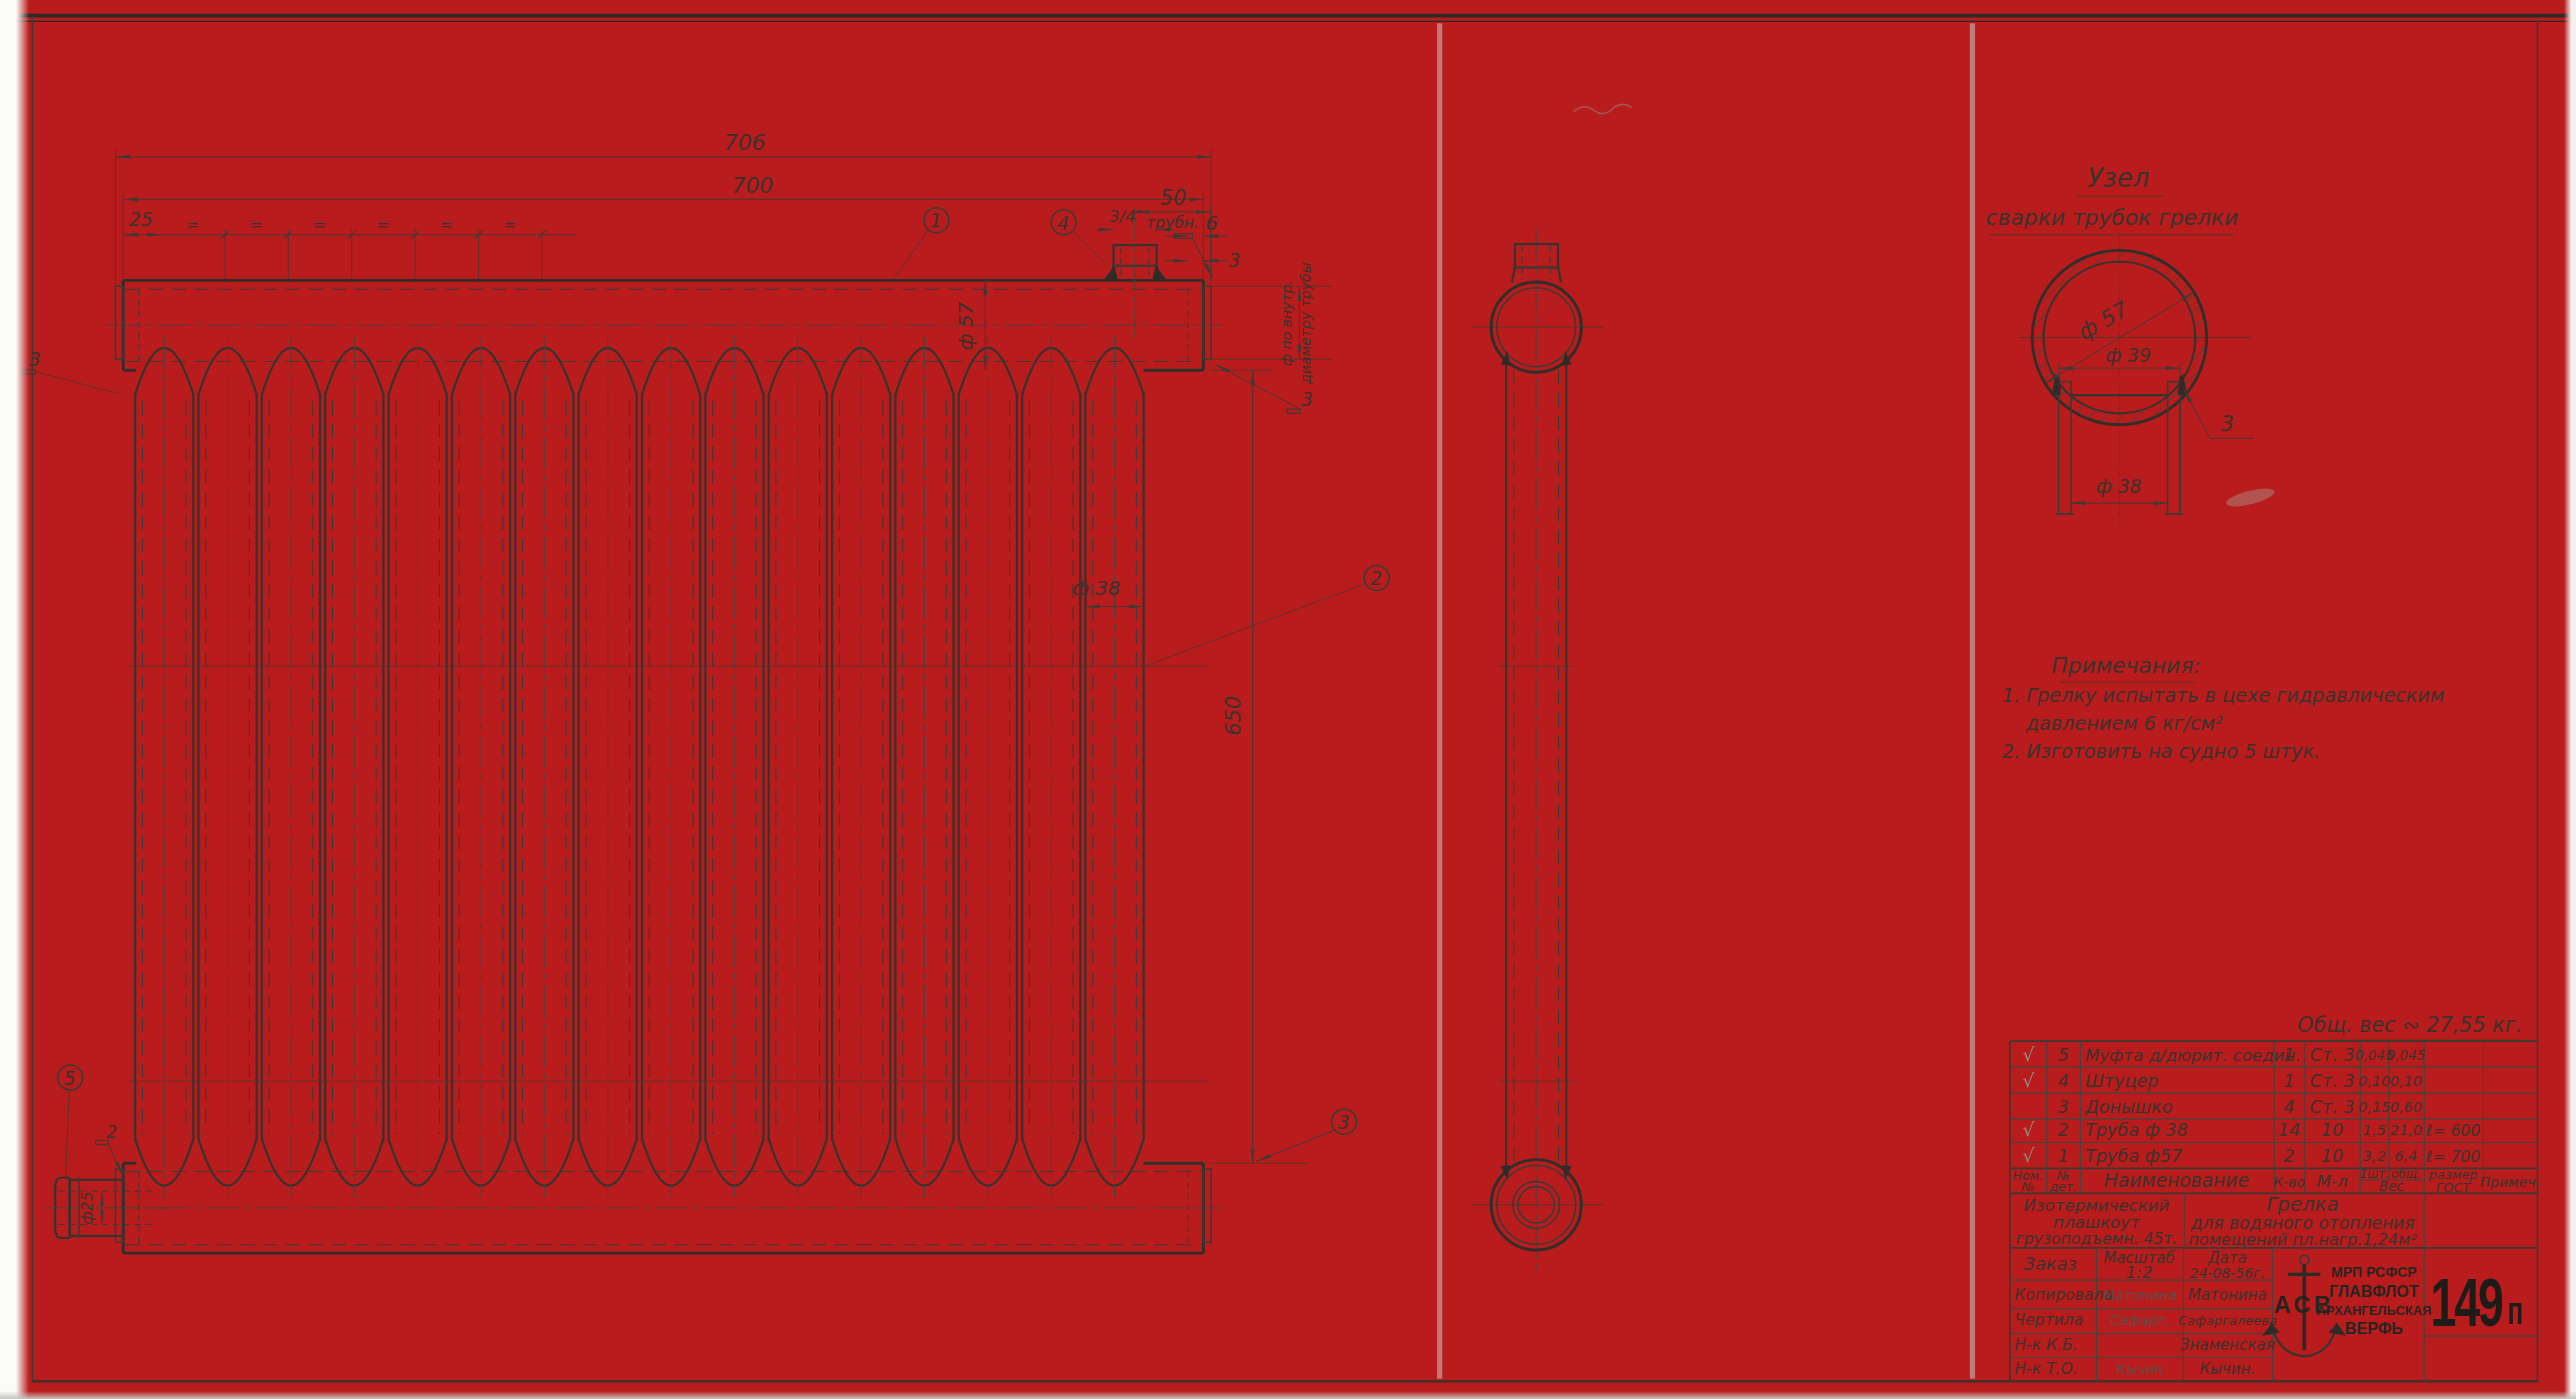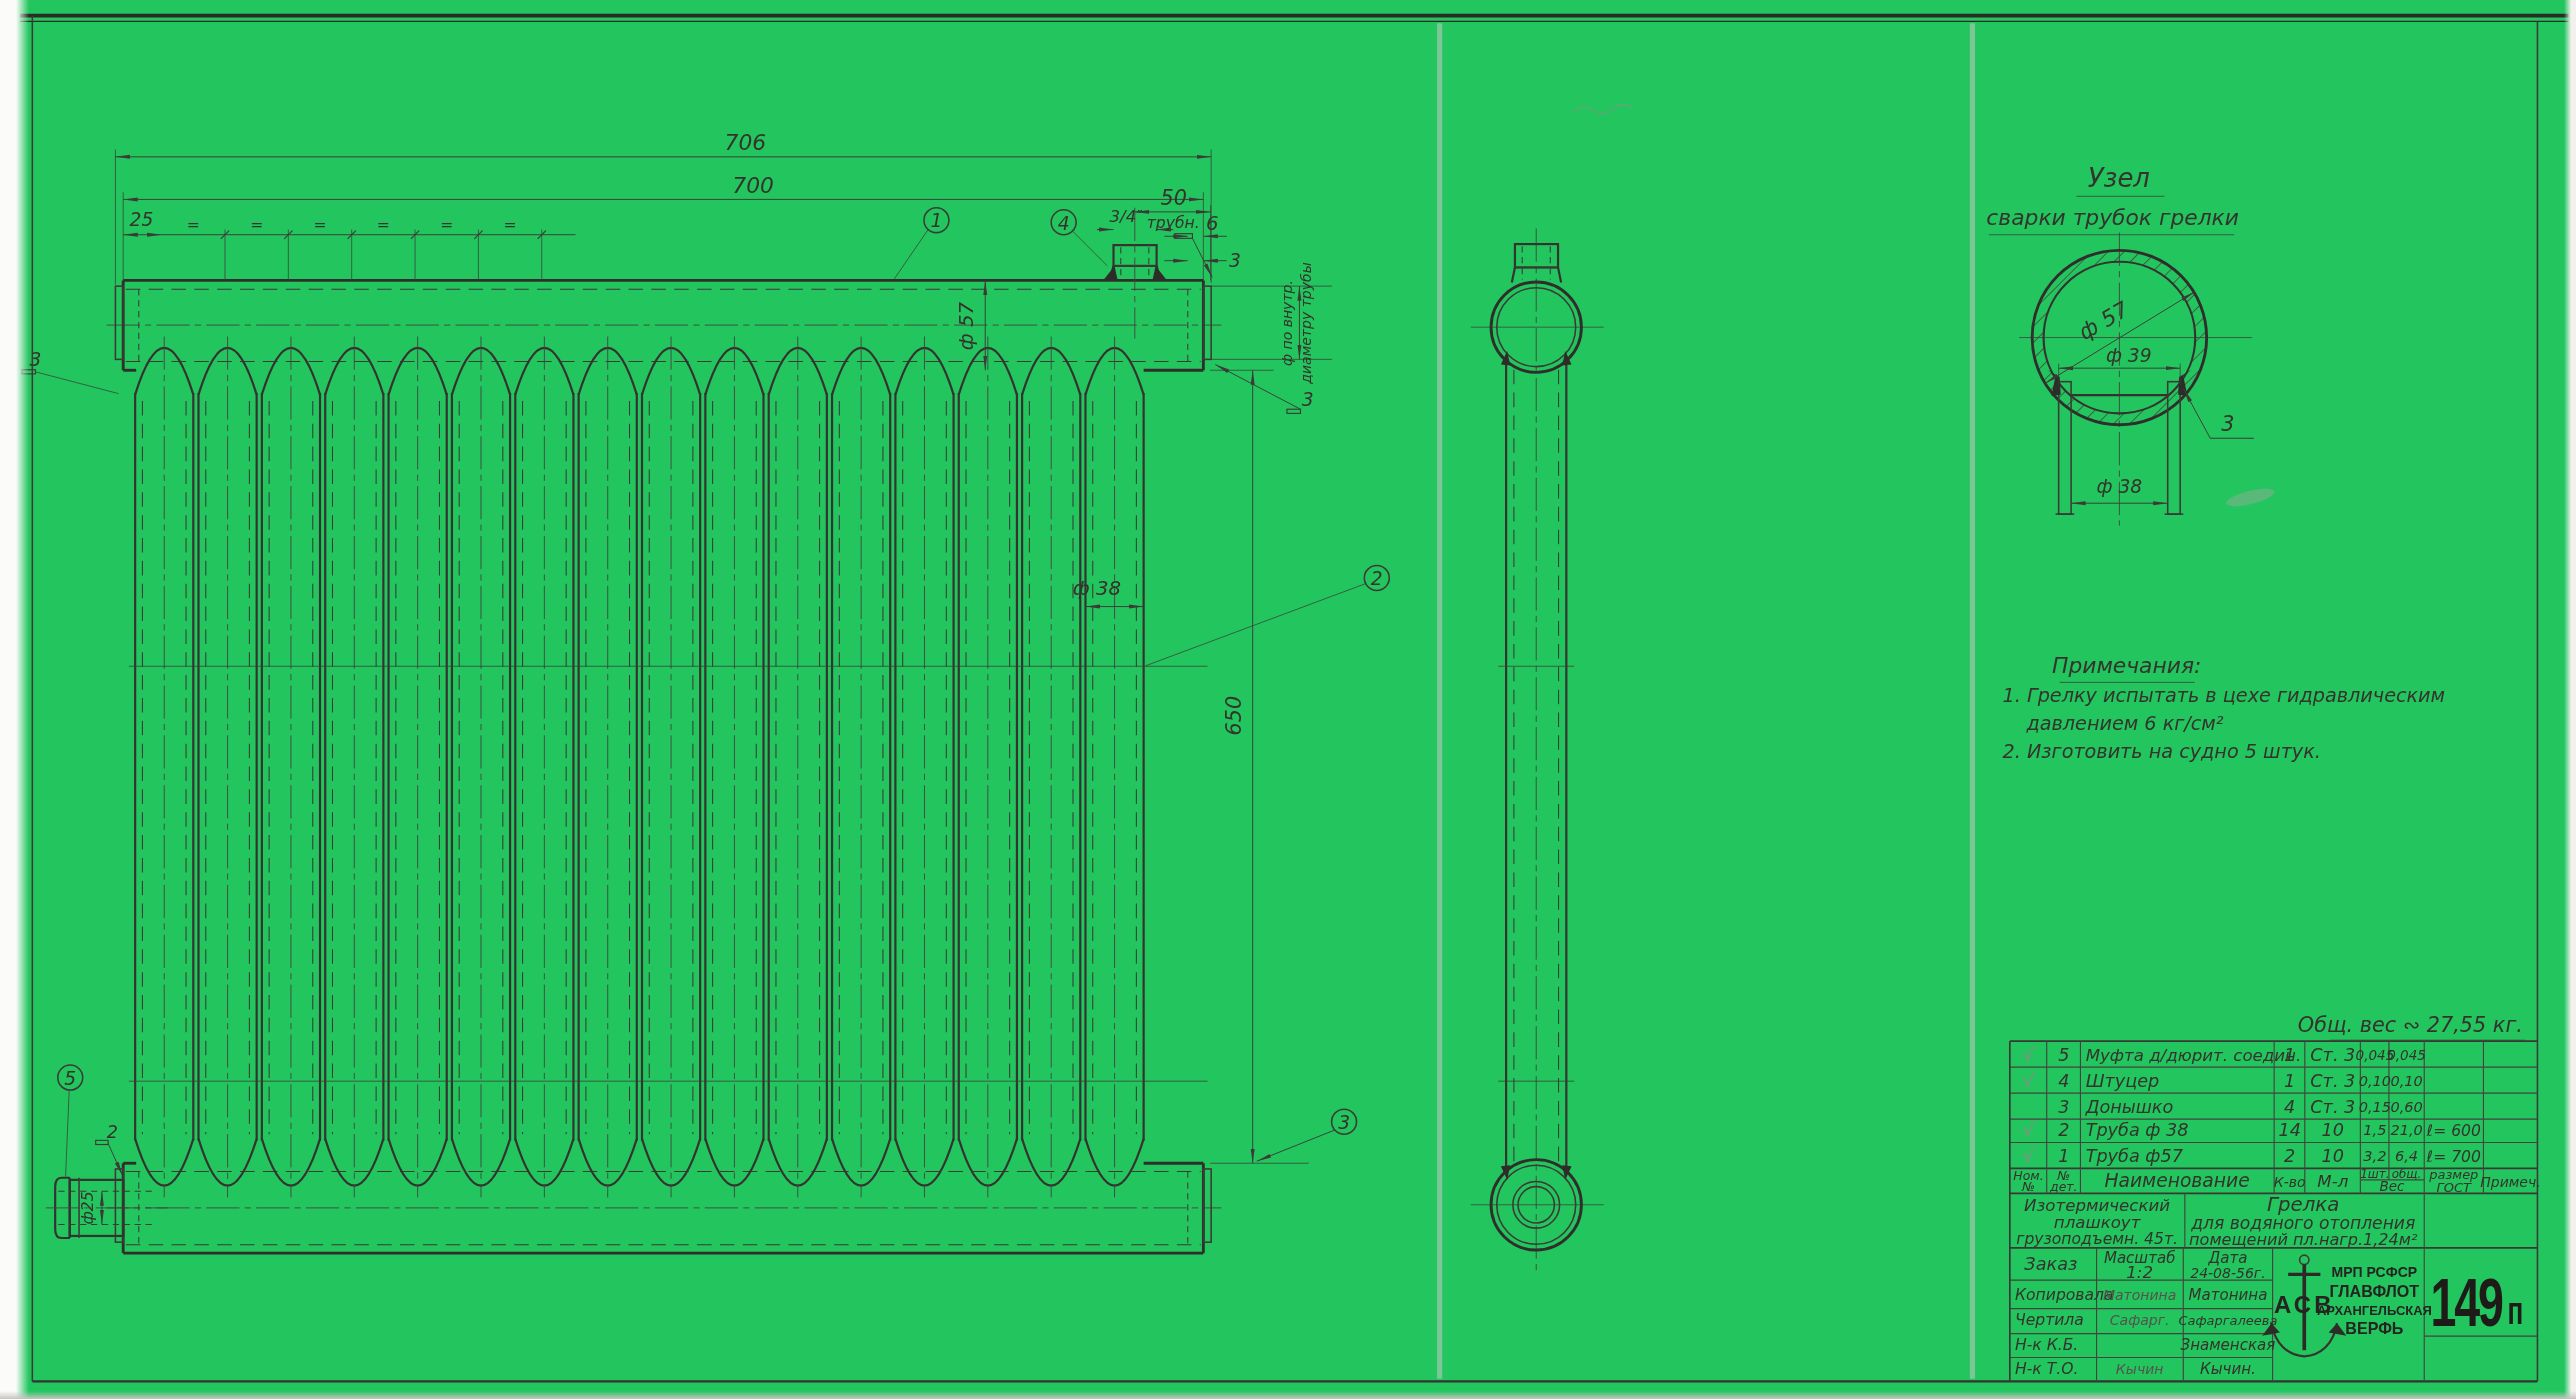--- a/index.html
+++ b/index.html
@@ -1,16 +1,16 @@
 <!DOCTYPE html>
 <html style="font-size:8.3px"><head>
 <meta charset="utf-8">
 <style>
   html,body{margin:0;padding:0;background:#efeeea;}
-  .page{position:relative;width:2576px;height:1399px;background:#22c55e;overflow:hidden;}
+  .page{position:relative;width:2576px;height:1399px;background:#b91c1c;overflow:hidden;}
   .edge-left{position:absolute;left:0;top:0;width:29px;height:100%;
     background:linear-gradient(90deg,#fbfbfa 55%,rgba(251,251,250,0));}
   .edge-right{position:absolute;right:0;top:0;width:12.5px;height:100%;
     background:linear-gradient(270deg,#f2f1ee 40%,rgba(242,241,238,0));}
   .edge-bottom{position:absolute;left:0;bottom:0;width:100%;height:8.3px;
     background:linear-gradient(0deg,#c6c5c0,rgba(198,197,192,0));}
   svg{position:absolute;left:0;top:0;}
   svg line,svg path,svg circle,svg rect{stroke-linecap:butt;}
   .s2{stroke:#3c3a36;stroke-width:2.2;fill:none}
   .s3{stroke:#3c3a36;stroke-width:3;fill:none}

